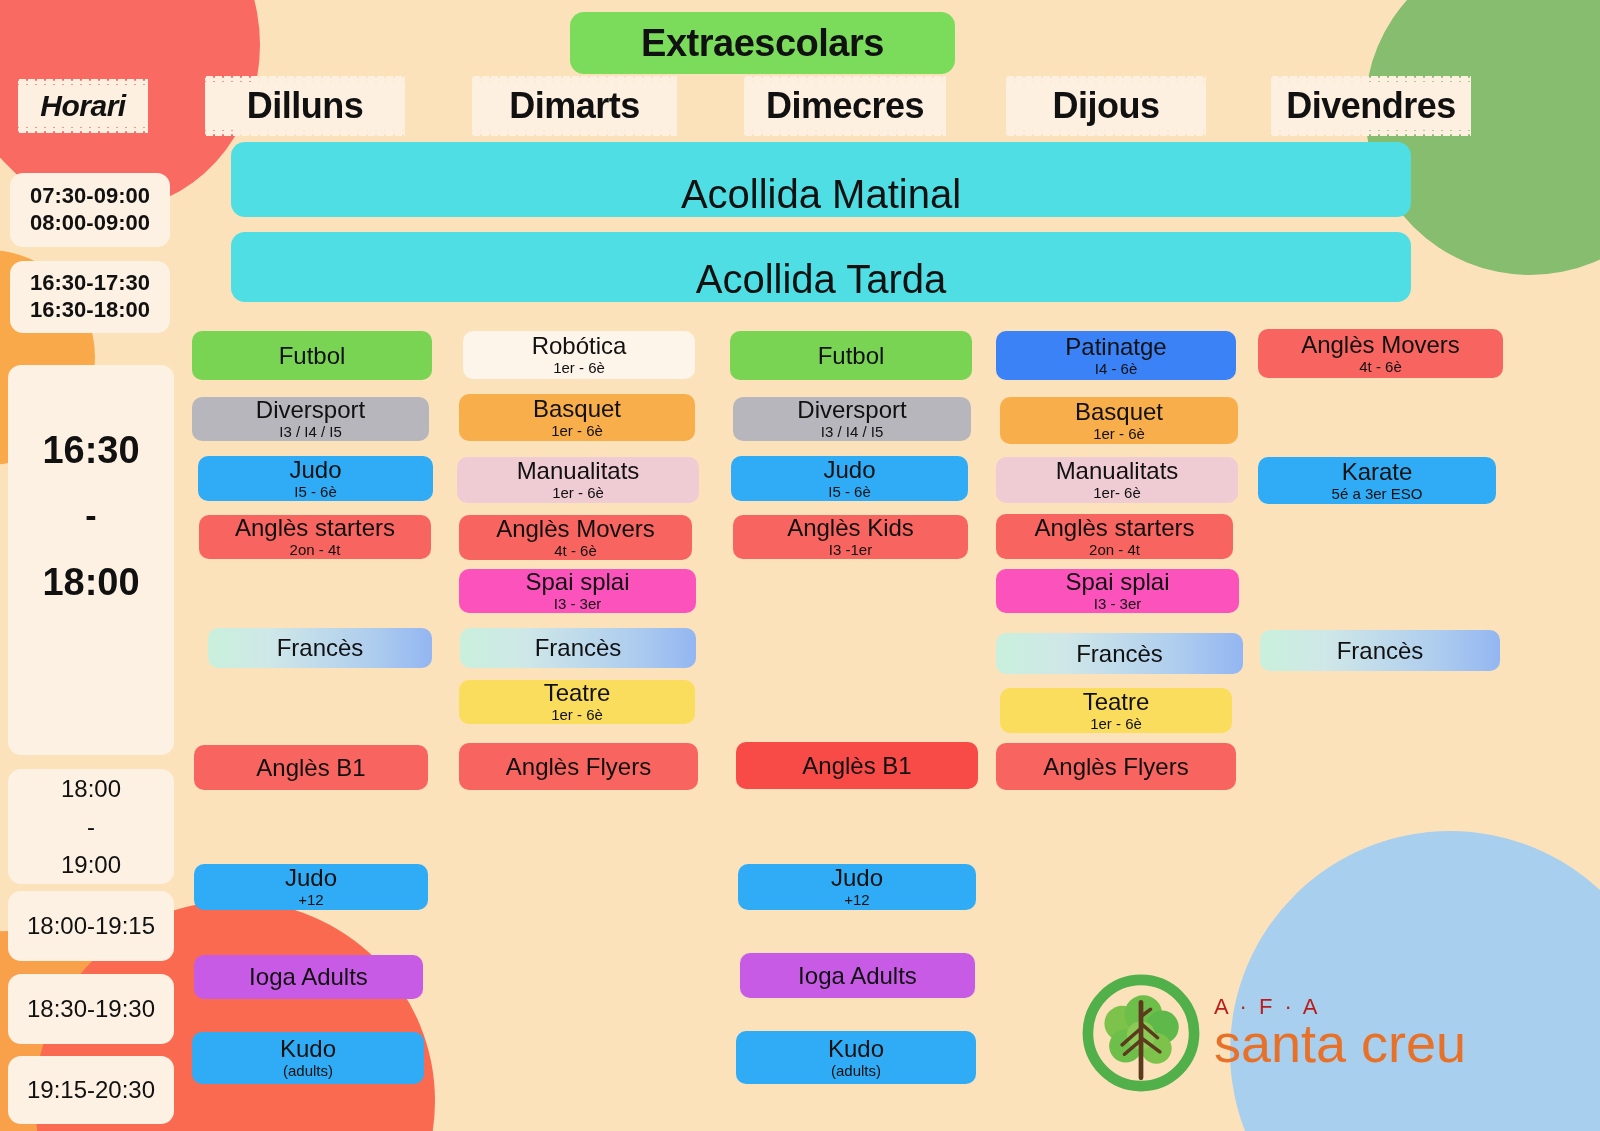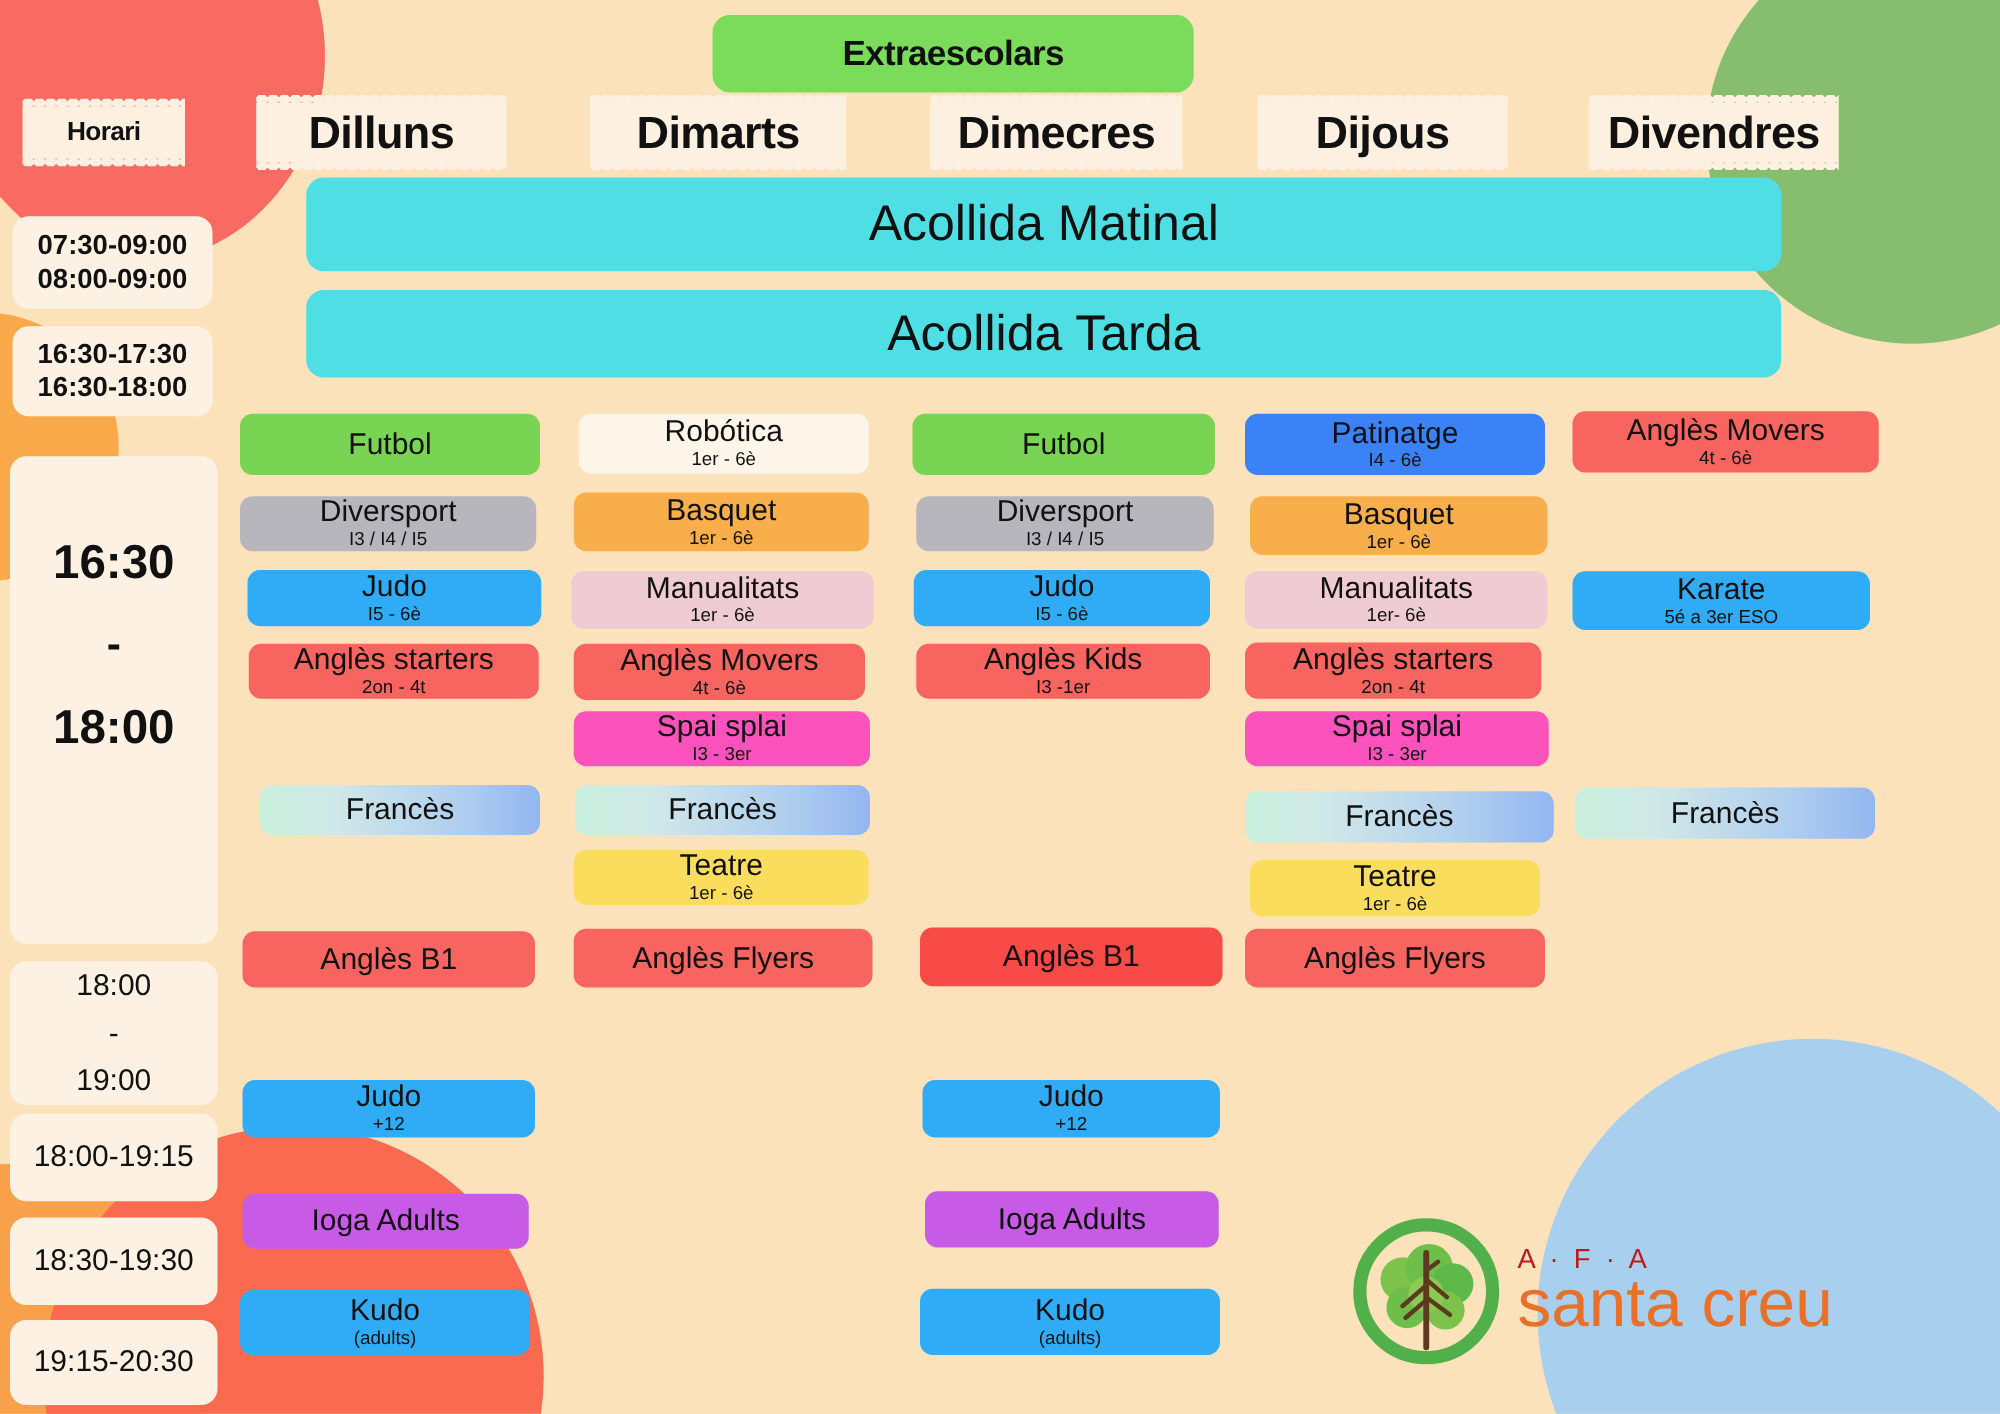--- a/index.html
+++ b/index.html
@@ -19,21 +19,21 @@
   .blob-tr      { right: -95px; top: -55px;   width: 330px;  height: 330px;  background: #86BD6E; }
   .blob-bl      { left: 35px;   bottom: -170px; width: 400px; height: 400px; background: #F96A50; }
   .blob-bl-2    { left: -150px; bottom: -120px; width: 320px; height: 320px; background: #F9A04A; }
   .blob-br      { right: -70px; bottom: -140px; width: 440px; height: 440px; background: #A8CFEE; }
 
   
   .title-chip {
     position: absolute; left: 570px; top: 12px; width: 385px; height: 62px;
     background: #7BDC5C; border-radius: 14px;
     display: flex; align-items: center; justify-content: center;
-    font-size: 28px; font-weight: bold; color: #111; letter-spacing: -0.5px;
+    font-size: 38px; font-weight: bold; color: #111; letter-spacing: -0.5px;
   }
 
   
   .dayhead {
     position: absolute; top: 82px; height: 48px;
     background: #FDF0E0;
     display: flex; align-items: center; justify-content: center;
     font-size: 36px; font-weight: bold; color: #111;
     letter-spacing: -0.5px;
     -webkit-mask-image:
@@ -42,42 +42,42 @@
     mask-image: none;
   }
   .dayhead::before, .dayhead::after {
     content: ""; position: absolute; left: 0; right: 0; height: 7px;
     background-image: radial-gradient(circle 4.5px at 4.5px 3.5px, #FDF0E0 98%, transparent 100%);
     background-size: 9px 7px; background-repeat: repeat-x;
   }
   .dayhead::before { top: -6px; }
   .dayhead::after  { bottom: -6px; transform: scaleY(-1); }
 
-  .dayhead.h-horari { left: 18px; width: 130px; top: 85px; height: 42px; font-size: 21px; }
+  .dayhead.h-horari { left: 18px; width: 130px; top: 85px; height: 42px; font-size: 30px; font-style: italic; }
   .dayhead.h-0 { left: 205px; width: 200px; }
   .dayhead.h-1 { left: 472px; width: 205px; }
   .dayhead.h-2 { left: 744px; width: 202px; }
   .dayhead.h-3 { left: 1006px; width: 200px; }
   .dayhead.h-4 { left: 1271px; width: 200px; }
 
   
   .timecard {
     position: absolute; background: #FDF1E3; border-radius: 13px;
     display: flex; flex-direction: column; align-items: center; justify-content: center;
     color: #111; font-weight: bold; line-height: 1.22; margin-top: 31px;
   }
   .timecard.two-line { font-size: 22px; }
   .timecard.big      { font-weight: bold; }
   .timecard .ln      { display: block; }
 
   
   .wide-bar {
-    position: absolute; left: 245px; width: 1180px;
+    position: absolute; left: 231px; width: 1180px;
     background: #4EDEE3; border-radius: 14px;
-    display: flex; align-items: center; justify-content: center;
+    display: flex; align-items: flex-end; justify-content: center;
     font-size: 40px; color: #111;
   }
 
   
   .act {
     position: absolute; border-radius: 10px;
     display: flex; flex-direction: column;
     align-items: center; justify-content: center;
     color: #111; text-align: center; overflow: hidden;
   }

